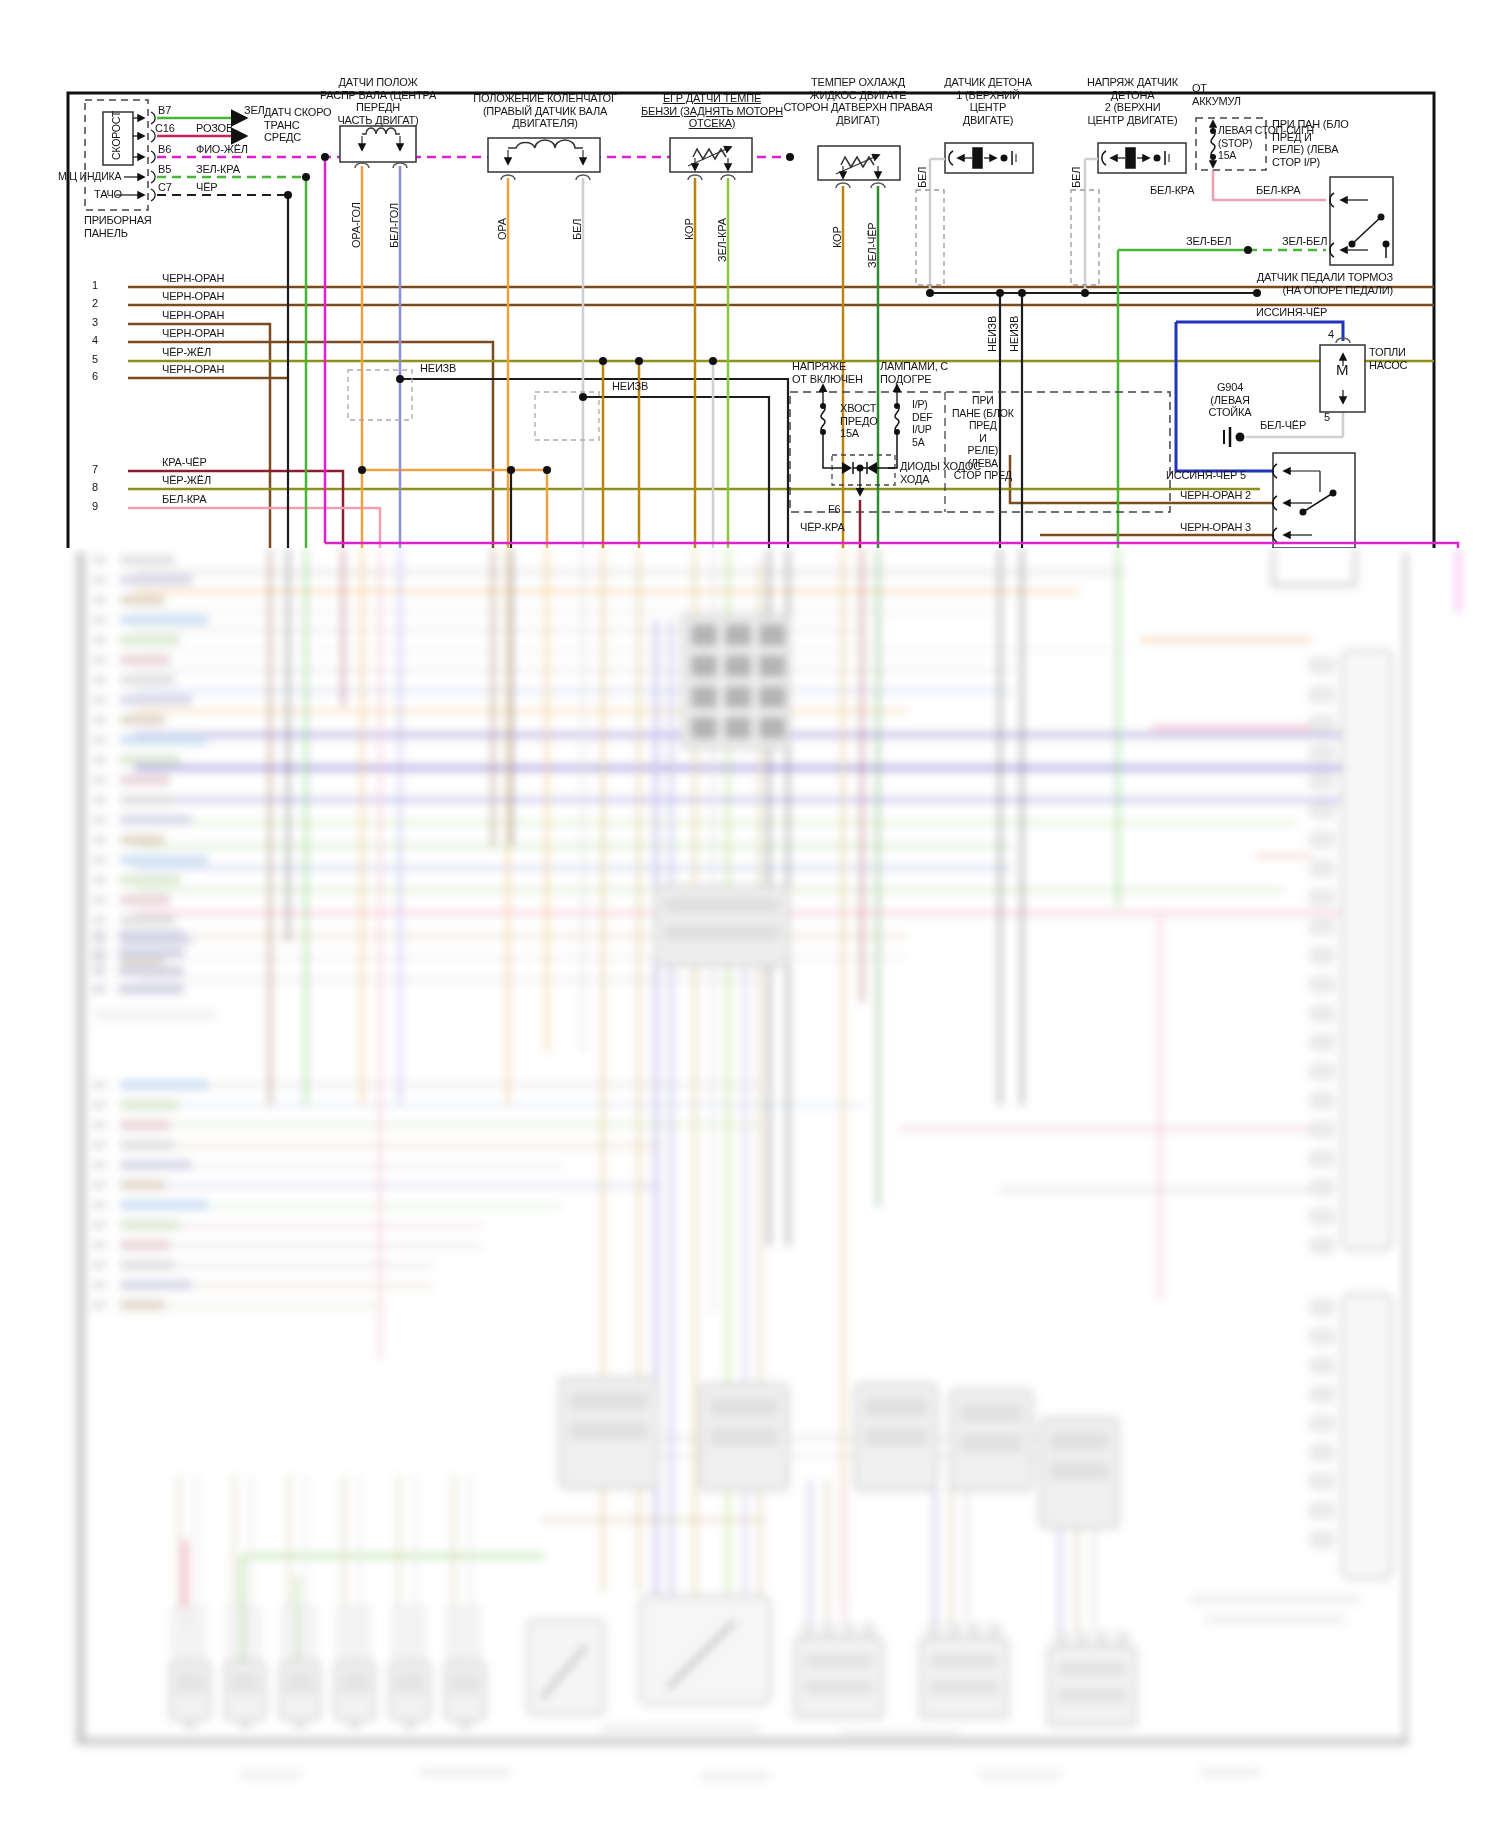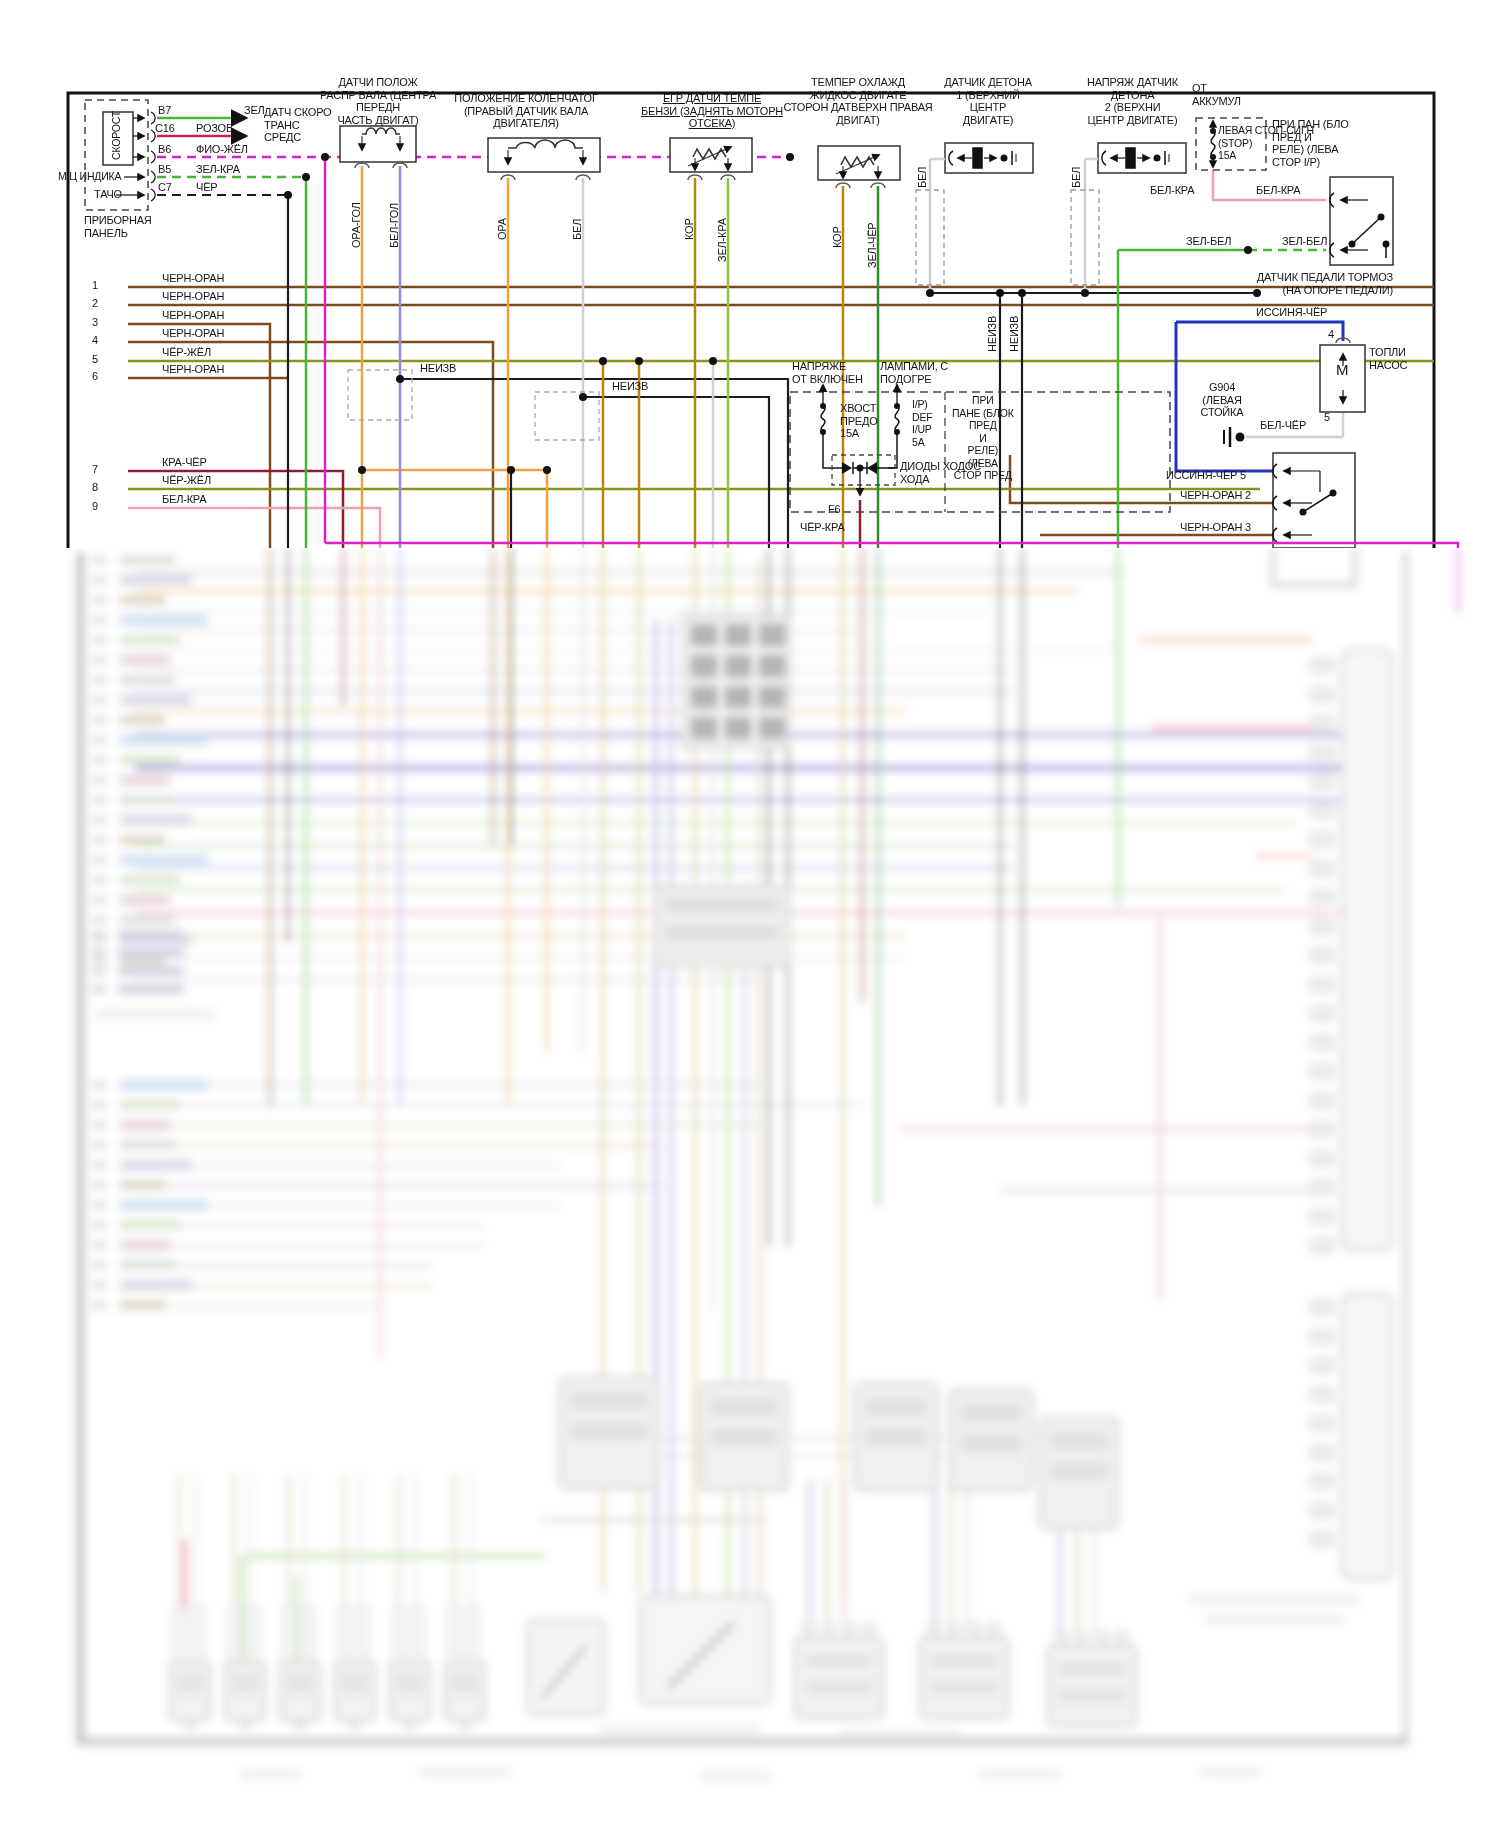--- a/index.html
+++ b/index.html
@@ -610,21 +610,21 @@
       <div class="lbl" style="left: 196px; top: 181px;">ЧЁР</div>
       <div class="lbl" style="left: 264px; top: 106px;">ДАТЧ СКОРО
 ТРАНС
 СРЕДС</div>
       <div class="lbl ctr" style="left: 272px; top: 76px; width: 212px;">ДАТЧИ ПОЛОЖ
 РАСПР ВАЛА (ЦЕНТРА
 ПЕРЕДН
 ЧАСТЬ ДВИГАТ)</div>
       <div class="lbl rot" style="left: 350px; top: 248px;">ОРА-ГОЛ</div>
       <div class="lbl rot" style="left: 388px; top: 248px;">БЕЛ-ГОЛ</div>
-      <div class="lbl ctr" style="left: 406px; top: 92px; width: 240px;">ПОЛОЖЕНИЕ КОЛЕНЧАТОГ
+      <div class="lbl ctr" style="left: 425px; top: 92px; width: 240px;">ПОЛОЖЕНИЕ КОЛЕНЧАТОГ
 (ПРАВЫЙ ДАТЧИК  ВАЛА
 ДВИГАТЕЛЯ)</div>
       <div class="lbl rot" style="left: 496px; top: 240px;">ОРА</div>
       <div class="lbl rot" style="left: 571px; top: 240px;">БЕЛ</div>
       <div class="lbl ctr" style="left: 592px; top: 92px; width: 240px; text-decoration: underline;">ЕГР ДАТЧИ ТЕМПЕ
 БЕНЗИ (ЗАДНЯТЬ МОТОРН
 ОТСЕКА)</div>
       <div class="lbl rot" style="left: 683px; top: 240px;">КОР</div>
       <div class="lbl rot" style="left: 716px; top: 262px;">ЗЕЛ-КРА</div>
       <div class="lbl ctr" style="left: 733px; top: 76px; width: 250px;">ТЕМПЕР ОХЛАЖД
@@ -701,21 +701,21 @@
       <div class="lbl" style="left: 900px; top: 460px;">ДИОДЫ ХОДОС
 ХОДА</div>
       <div class="lbl" style="left: 828px; top: 503px;">F6</div>
       <div class="lbl" style="left: 800px; top: 521px;">ЧЁР-КРА</div>
       <div class="lbl" style="left: 1256px; top: 306px;">ИССИНЯ-ЧЁР</div>
       <div class="lbl" style="left: 1328px; top: 328px;">4</div>
       <div class="lbl" style="left: 1369px; top: 346px;">ТОПЛИ
 НАСОС</div>
       <div class="lbl" style="left: 1336px; top: 364px; font-size: 15px;">М</div>
       <div class="lbl" style="left: 1324px; top: 411px;">5</div>
-      <div class="lbl ctr" style="left: 1176px; top: 381px; width: 92px;">G904
+      <div class="lbl ctr" style="left: 1176px; top: 381px; width: 92px; padding-left: 8px;">G904
 (ЛЕВАЯ
 СТОЙКА</div>
       <div class="lbl" style="left: 1260px; top: 419px;">БЕЛ-ЧЁР</div>
       <div class="lbl" style="left: 1166px; top: 457px; margin-top: 12px;">ИССИНЯ-ЧЁР  5</div>
       <div class="lbl" style="left: 1180px; top: 489px;">ЧЕРН-ОРАН  2</div>
       <div class="lbl" style="left: 1180px; top: 521px;">ЧЕРН-ОРАН  3</div>
     </div>
 
 </div>
 

